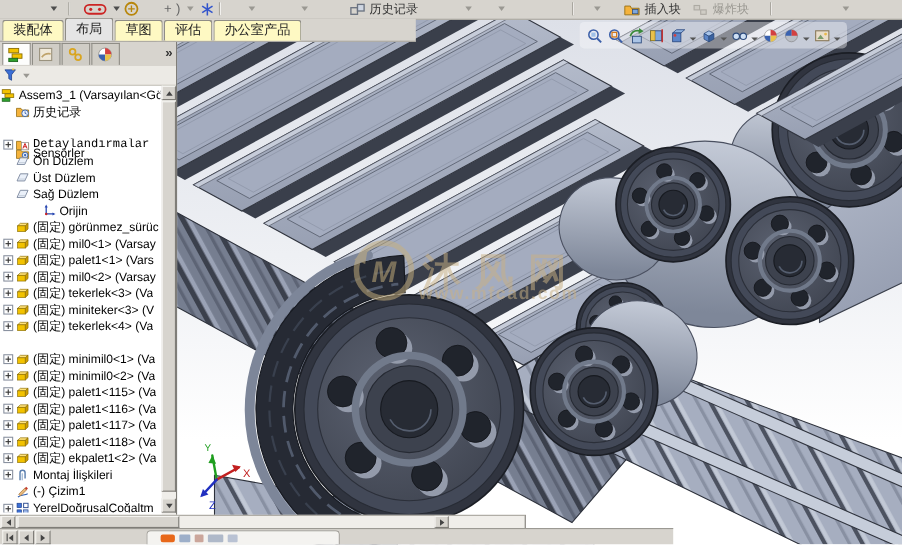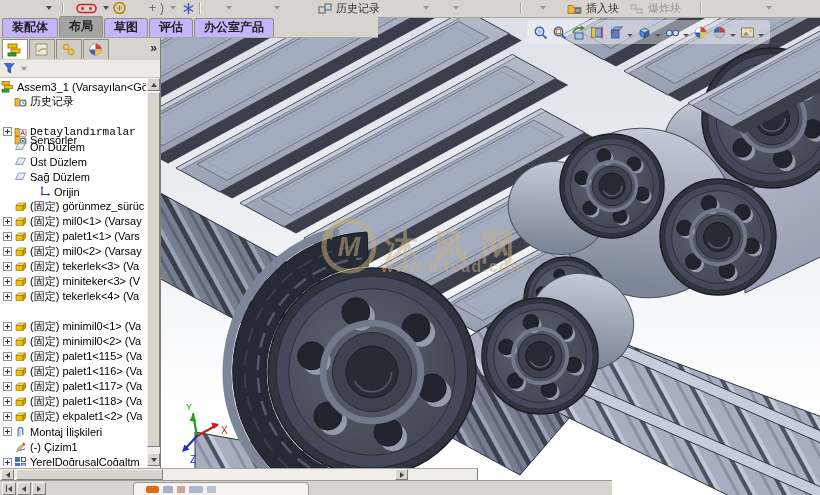--- a/index.html
+++ b/index.html
@@ -9,22 +9,22 @@
   
   #topbar{left:0;top:0;width:820px;height:17px;background:#d7d4ce;border-bottom:1px solid #a9a69f;z-index:6;}
   .tb-item{position:absolute;top:1px;height:14px;display:flex;align-items:center;}
   .caret{width:0;height:0;border-left:3.5px solid transparent;border-right:3.5px solid transparent;border-top:4px solid #4d4d4d;}
   .caret.dim{border-top-color:#9a9892;}
   .vsep{width:1px;height:12px;background:#a9a69f;border-right:1px solid #f2f1ee;}
   .tb-label{font-size:11px;color:#333;margin-left:3px;white-space:nowrap;}
   .tb-label.dis{color:#9a9892;}
   #ribbonstrip{left:0;top:17px;width:378px;height:21px;background:#d7d4ce;border-bottom:1px solid #a9a69f;z-index:6;display:flex;align-items:flex-end;padding-left:2px;box-sizing:border-box;}
   .rtab{height:18px;line-height:17px;padding:0 9px;margin-right:1px;font-size:12px;color:#222;
-        background:#c4b5fd;border:1px solid #8f8d86;border-bottom:none;border-radius:3px 3px 0 0;font-weight:bold;}
-  .rtab.active{background:#a3a3a3;height:20px;line-height:19px;font-weight:bold;}
+        background:#fef9c3;border:1px solid #8f8d86;border-bottom:none;border-radius:3px 3px 0 0;}
+  .rtab.active{background:#e5e5e5;height:20px;line-height:19px;font-weight:normal;}
   
   #panel{left:0;top:38px;width:161px;height:430px;background:#fff;border-right:1px solid #7f7d78;z-index:5;box-sizing:border-box;}
   #paneltabs{position:absolute;left:0;top:0;width:160px;height:22px;background:#d7d4ce;border-bottom:1px solid #a9a69f;}
   .ptab{position:absolute;top:1px;width:26px;height:20px;background:#d0cdc6;border:1px solid #8f8d86;border-bottom:none;box-sizing:border-box;display:flex;align-items:center;justify-content:center;}
   .ptab.active{background:#fdfdfc;}
   #pchevron{position:absolute;right:3px;top:3px;font-size:12px;color:#333;font-weight:bold;}
   #filterrow{position:absolute;left:0;top:22px;width:160px;height:18px;background:#eceae5;border-bottom:1px solid #c5c2bb;display:flex;align-items:center;padding-left:3px;box-sizing:border-box;}
   #tree{position:absolute;left:0;top:40px;width:146px;height:388px;overflow:hidden;}
   .trow{position:absolute;left:0;height:15px;display:flex;align-items:center;white-space:nowrap;width:146px;overflow:hidden;}
   .texp{width:9px;height:9px;box-sizing:border-box;border:1px solid #8a92a0;background:#fff;margin:0 2px 0 3px;position:relative;flex:none;}

